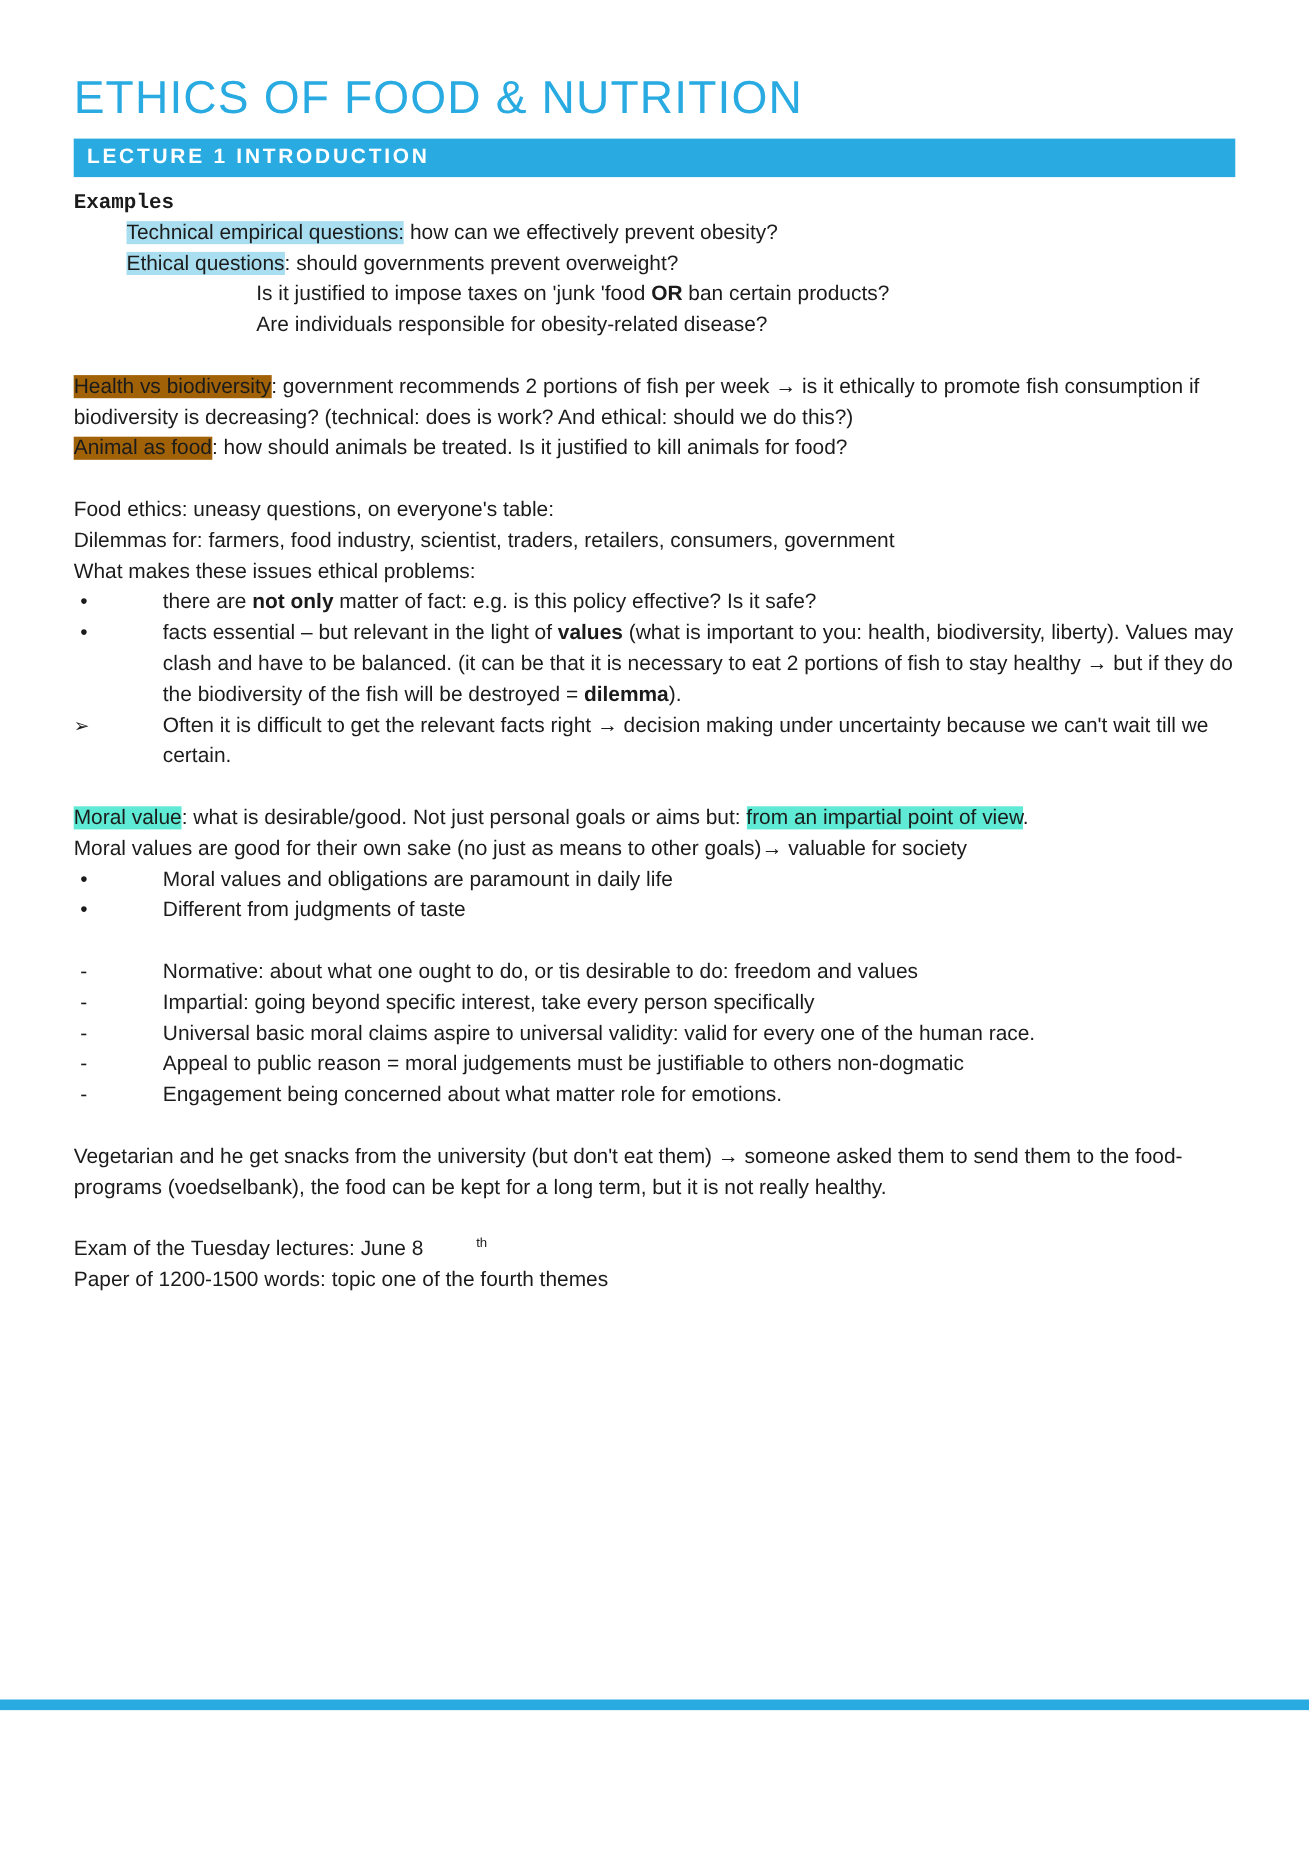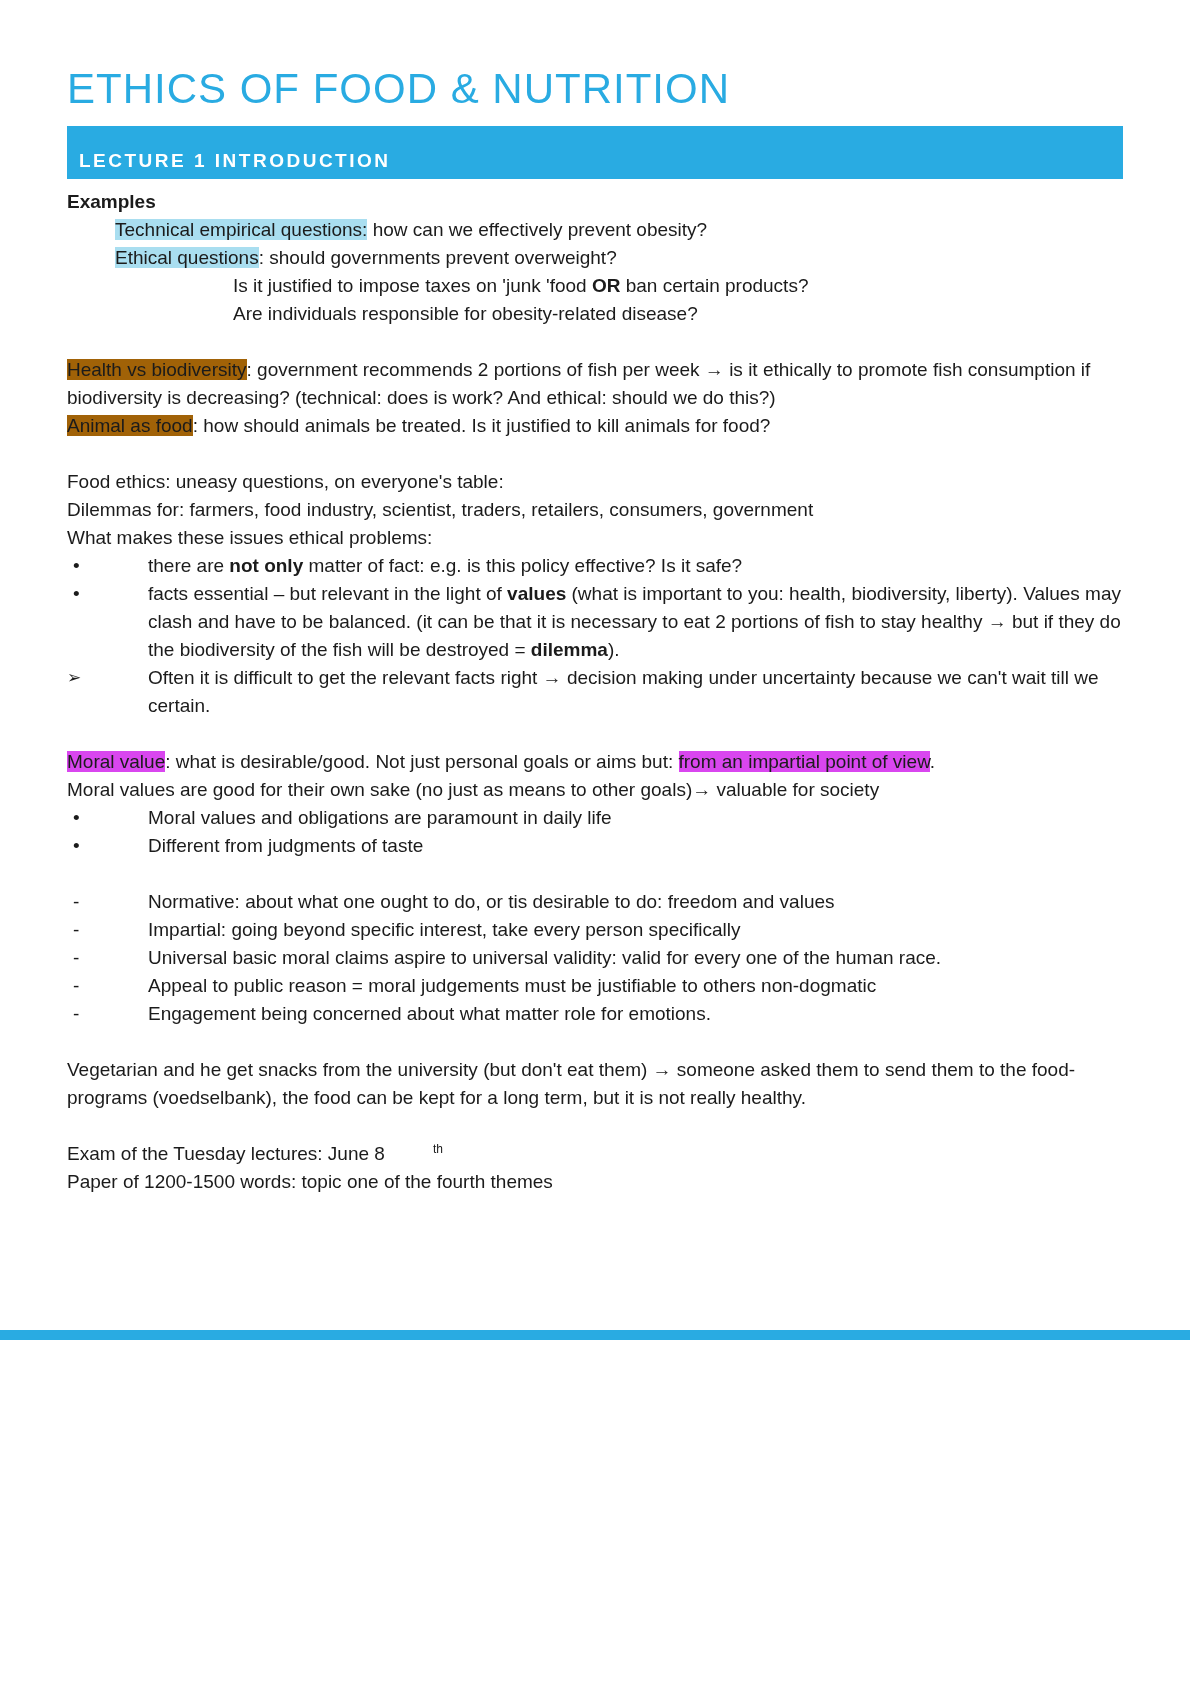--- a/index.html
+++ b/index.html
@@ -1,55 +1,55 @@
 <!DOCTYPE html>
 <html><head>
 <meta charset="utf-8">
 <style>
   html, body { margin: 0; padding: 0; background: #ffffff; }
   .page {
     position: relative;
     width: 1190px;
-    height: 1340px;
+    height: 1555px;
     background: #ffffff;
     font-family: "Liberation Sans", sans-serif;
     color: #1b1b1b;
     overflow: hidden;
   }
   .content { margin: 0 67px; width: 1056px; }
   .doc-title {
     margin: 66px 0 14px 0;
     font-size: 42px;
     line-height: 46px;
     font-weight: 400;
     letter-spacing: 1px;
     color: #29ABE2;
   }
   .banner {
     background: #29ABE2;
     color: #ffffff;
     font-size: 19px;
     font-weight: 700;
     letter-spacing: 2.5px;
-    padding: 24px 12px 7px 12px;
+    padding: 6px 12px 7px 12px;
     margin-bottom: 9px;
   }
   .block { font-size: 19px; line-height: 28px; }
-  .heading { font-weight: 700; }
+  .heading { font-weight: 700; font-family: Liberation Mono, monospace; }
   .p.indent { margin-left: 166px; }
   .bullet, .dash, .arrow { display: flex; }
   .marker { flex: 0 0 33px; box-sizing: border-box; }
   .bullet .marker, .dash .marker { padding-left: 6px; }
   .arrow .marker { padding-left: 0; font-size: 17px; }
   .runbody { flex: 1 1 auto; margin-left: 48px; }
   .spacer { height: 28px; }
   .b { font-weight: 700; }
   .hl-blue  { background: #A9DEF0; margin-left: 48px; }
   .hl-green { background: #a16207; }
-  .hl-pink  { background: #d946ef; }
+  .hl-pink  { background: #5eead4; }
   sup { font-size: 12px; line-height: 0; vertical-align: super; margin-left: 48px; }
   .footer-bar {
     position: absolute;
     left: 0; bottom: 0;
     width: 100%; height: 10px;
     background: #29ABE2;
   }
 </style>
 </head>
 <body>

